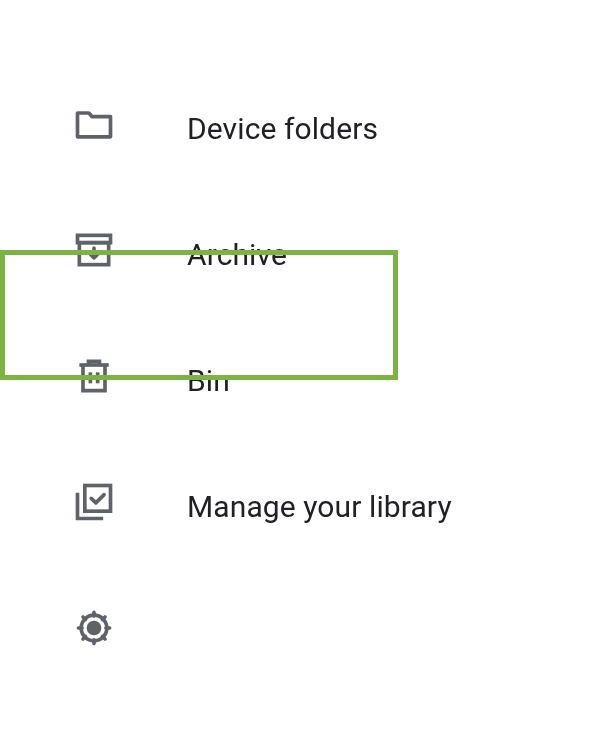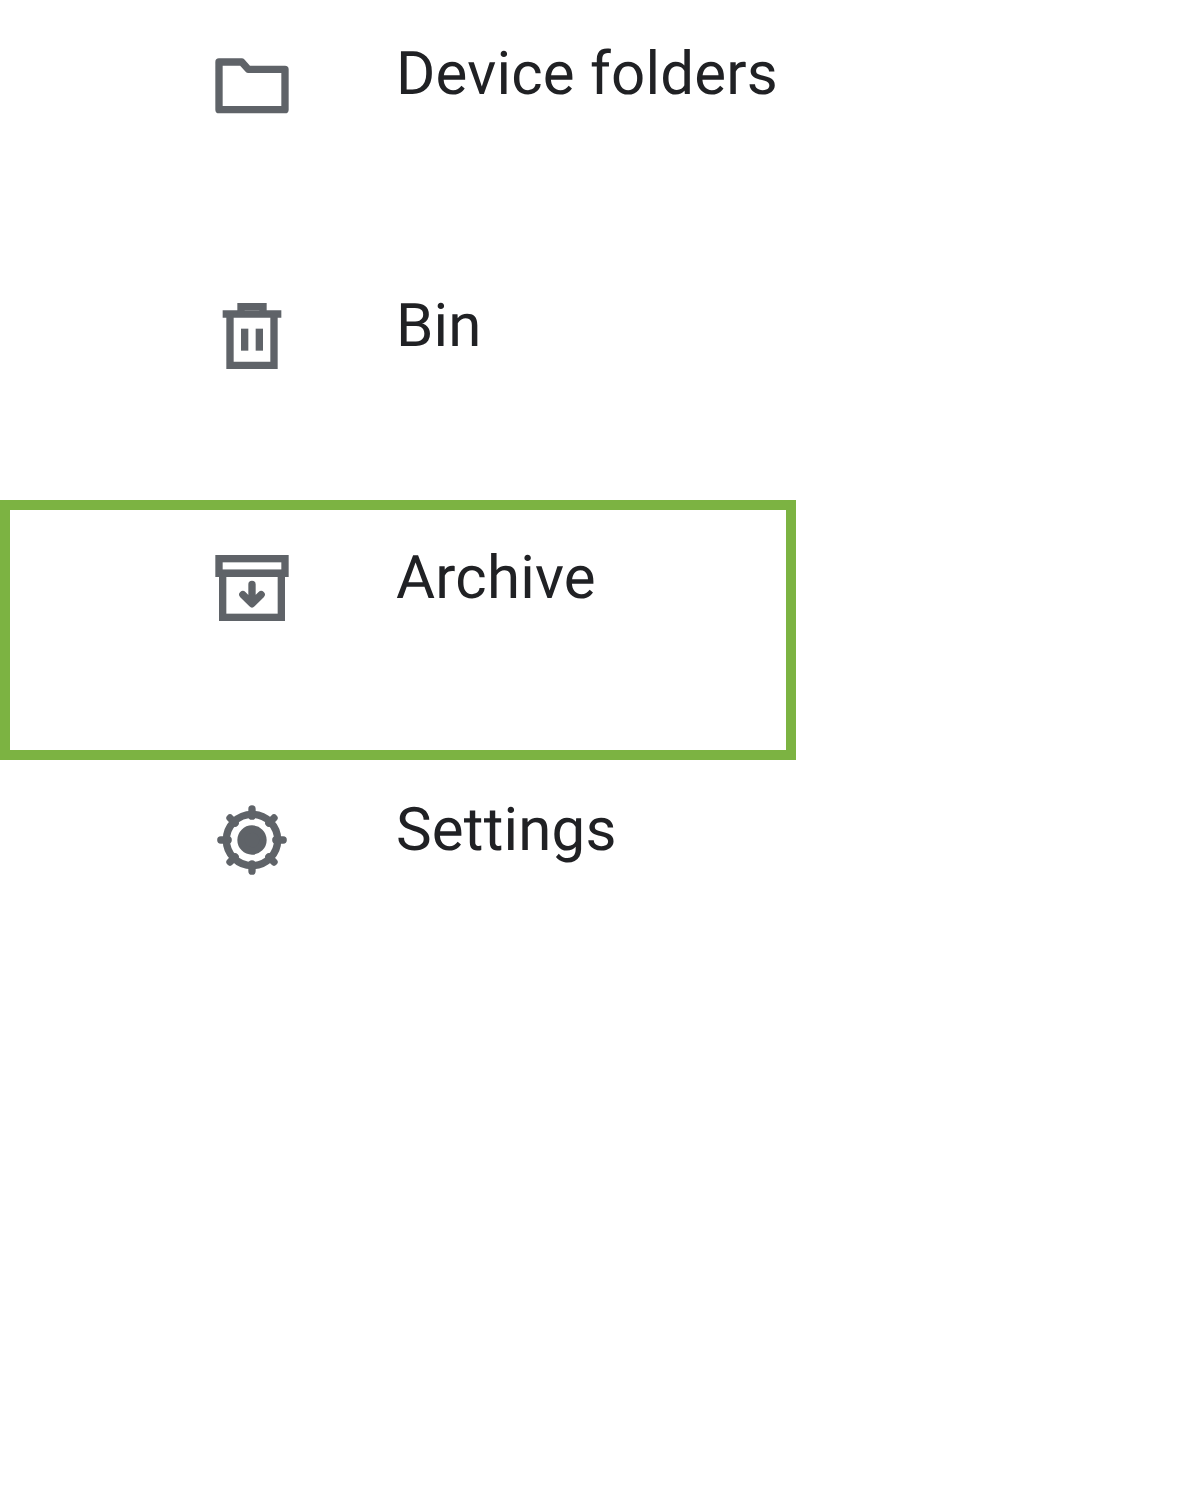--- a/index.html
+++ b/index.html
@@ -15,24 +15,25 @@
       position: relative;
       overflow: hidden;
     }
     .menu-list {
       display: flex;
       flex-direction: column;
       padding-top: 20px;
     }
     .menu-item {
       display: flex;
-      align-items: flex-start;
+      align-items: flex-end;
       height: 126px;
-      padding-left: 104px;
+      padding-left: 72px;
       cursor: pointer;
+      gap: 21px;
     }
     .icon-wrap {
       width: 44px;
       height: 44px;
       display: flex;
       align-items: center;
       justify-content: center;
       flex-shrink: 0;
     }
     .icon-wrap svg {
@@ -65,49 +66,58 @@
       <svg viewBox="0 0 24 24" fill="none" stroke="#5f6368" stroke-width="2">
         <path d="M3 6 L3 19 L21 19 L21 8 L11 8 L9.2 6 Z" stroke-linejoin="round"></path>
       </svg>
     </span>
     <span class="label">Device folders</span>
   </div>
 
   <div class="menu-item">
     <span class="icon-wrap">
       <svg viewBox="0 0 24 24" fill="none" stroke="#5f6368" stroke-width="2">
+        <rect x="3" y="4" width="18" height="4"></rect>
+        <rect x="4" y="8" width="16" height="12"></rect>
+        <path d="M12 11 L12 16 M9.5 13.8 L12 16.3 L14.5 13.8" stroke-linecap="round" stroke-linejoin="round"></path>
+      </svg>
+    </span>
+    <span class="label">Archive</span>
+  </div>
+
+  <div class="menu-item">
+    <span class="icon-wrap">
+      <svg viewBox="0 0 24 24" fill="none" stroke="#5f6368" stroke-width="2">
         <path d="M4 6 L20 6"></path>
         <path d="M9 6 L9 4 L15 4 L15 6"></path>
         <path d="M6 6 L6 20 L18 20 L18 6"></path>
         <path d="M10 10 L10 16"></path>
         <path d="M14 10 L14 16"></path>
       </svg>
     </span>
     <span class="label">Bin</span>
   </div>
 
+
   <div class="menu-item">
     <span class="icon-wrap">
       <svg viewBox="0 0 24 24" fill="none" stroke="#5f6368" stroke-width="2">
-        <rect x="3" y="4" width="18" height="4"></rect>
-        <rect x="4" y="8" width="16" height="12"></rect>
-        <path d="M12 11 L12 16 M9.5 13.8 L12 16.3 L14.5 13.8" stroke-linecap="round" stroke-linejoin="round"></path>
+        <rect x="7" y="3" width="14" height="14"></rect>
+        <path d="M3 7 L3 21 L17 21"></path>
+        <path d="M10.5 10 L13 12.5 L17.5 8" stroke-linecap="round" stroke-linejoin="round"></path>
       </svg>
     </span>
-    <span class="label">Archive</span>
+    <span class="label">Manage your library</span>
   </div>
-
-
 
   <div class="menu-item">
     <span class="icon-wrap">
       <svg viewBox="0 0 24 24" fill="none" stroke="#5f6368" stroke-width="2">
         <circle cx="12" cy="12" r="3" fill="#5f6368"></circle>
         <path d="M12 3.5 L12 5.5 M12 18.5 L12 20.5 M20.5 12 L18.5 12 M5.5 12 L3.5 12 M18 6 L16.6 7.4 M7.4 16.6 L6 18 M18 18 L16.6 16.6 M7.4 7.4 L6 6" stroke-linecap="round"></path>
         <circle cx="12" cy="12" r="7" stroke="#5f6368" fill="none"></circle>
       </svg>
     </span>
-    <span class="label">Settings</span>
   </div>
 
 </div>
 
 <div class="highlight-box"></div>
 
 </body></html>

